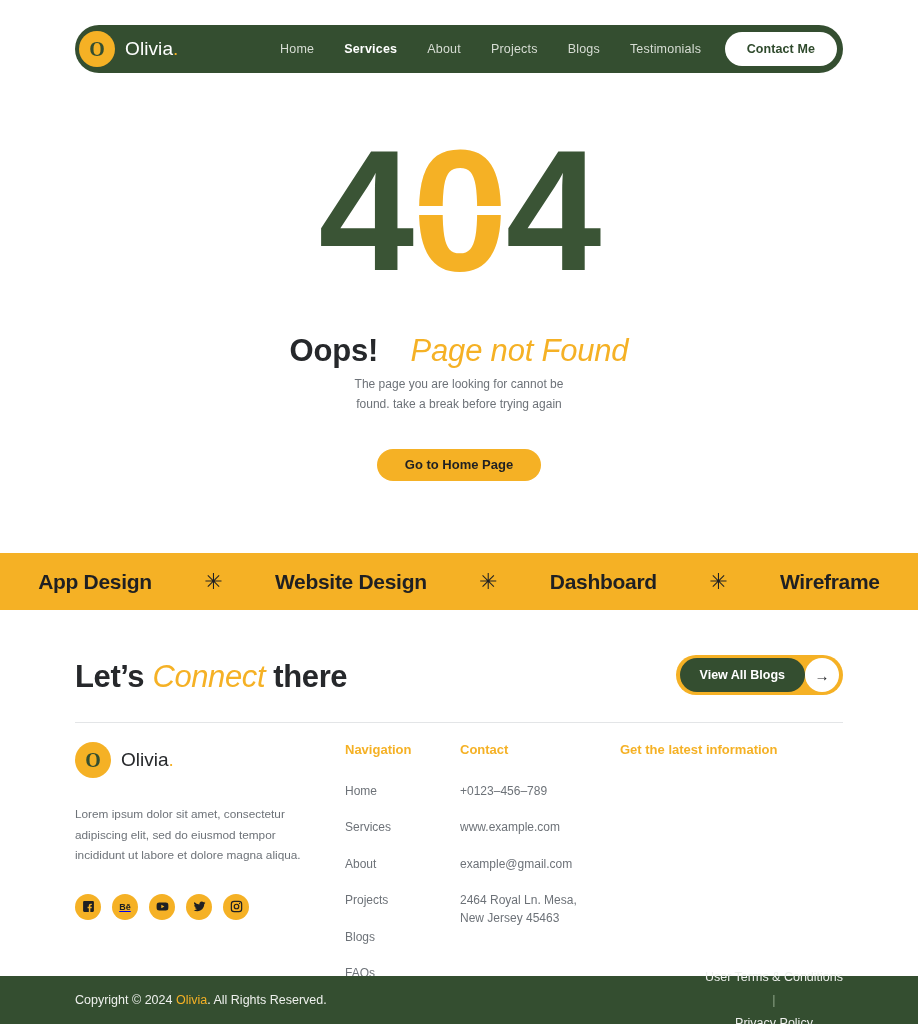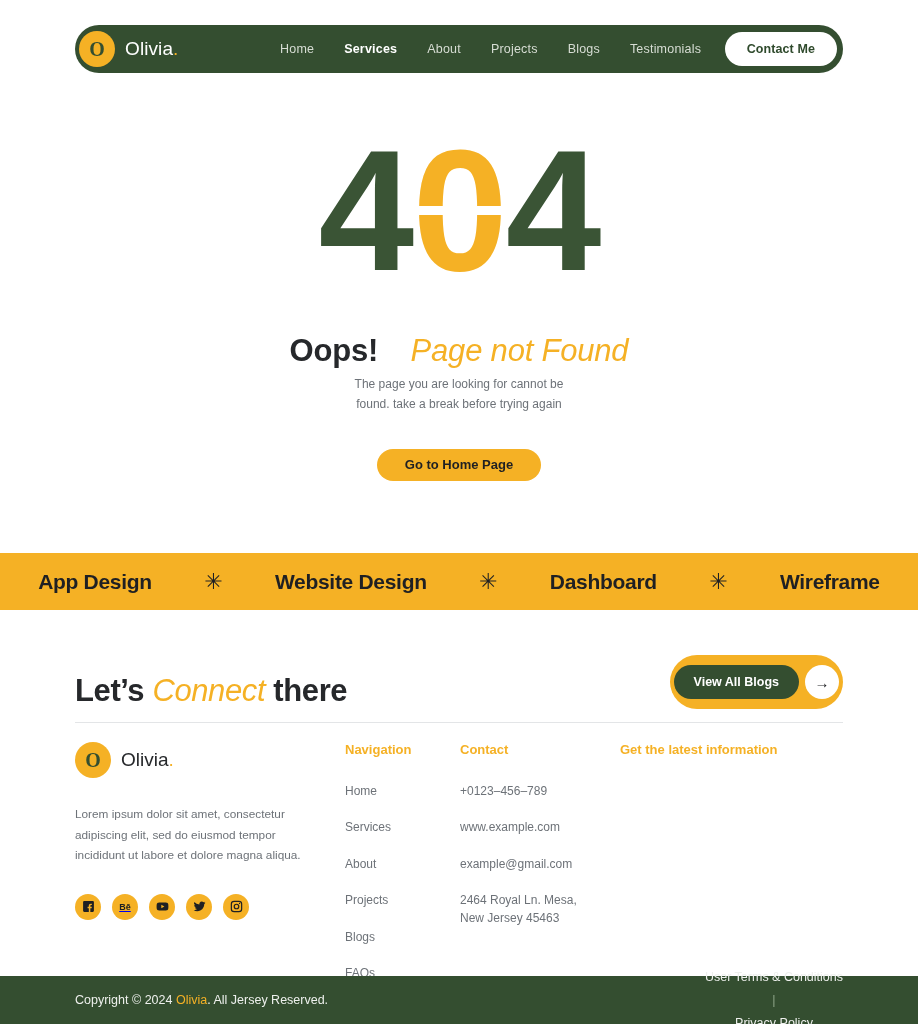--- a/index.html
+++ b/index.html
@@ -198,25 +198,24 @@
     letter-spacing: -0.4px;
   }
   .connect-title .orange-italic {
     color: #F5B125;
     font-style: italic;
     font-weight: 400;
   }
   .blogs-btn {
     background: #F5B125;
     border-radius: 40px;
-    height: 54px;
+    height: 40px;
     display: flex;
     align-items: center;
     padding: 4px;
-    gap: 6px;
     border: none;
     cursor: pointer;
   }
   .blogs-btn .pill {
     background: #344E30;
     color: #ffffff;
     border-radius: 40px;
     height: 34px;
     display: flex;
     align-items: center;
@@ -508,20 +507,20 @@
     </div>
   </div>
 
   <div class="fcol-news">
     <div class="fheading">Get the latest information</div>
   </div>
 </div>
 
 <div class="bottombar">
   <div class="copyright">
-    <span>Copyright © 2024 </span><span class="orange">Olivia</span><span>. All Jersey Reserved.</span>
+    <span>Copyright © 2024 </span><span class="orange">Olivia</span><span>. All Rights Reserved.</span>
   </div>
   <div class="legal">
     <a href="#">User Terms &amp; Conditions</a>
     <span class="sep">|</span>
     <a href="#">Privacy Policy</a>
   </div>
 </div>
 
 </body></html>

